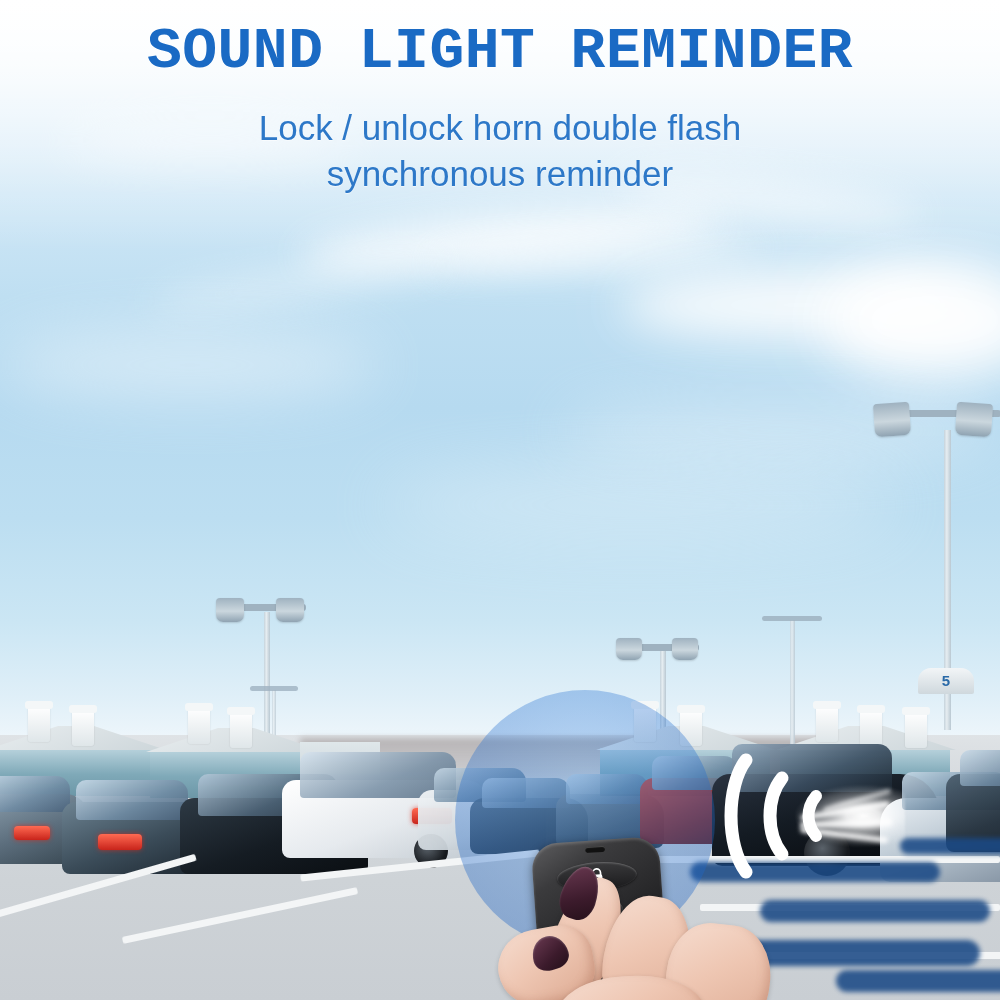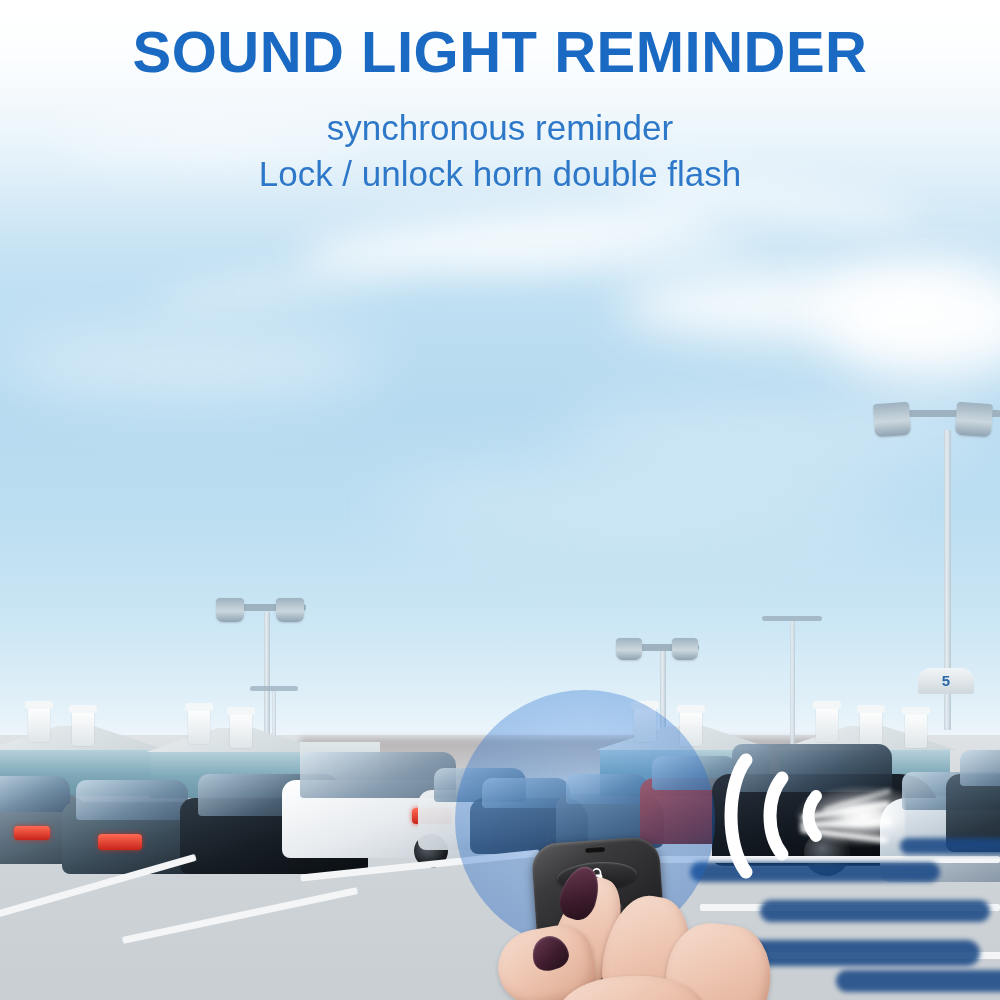--- a/index.html
+++ b/index.html
@@ -151,21 +151,21 @@
 
   
   .headline{
     position:absolute;left:0;top:22px;width:1000px;
     text-align:center;
     color:#1a6ac4;
     font-size:58px;
     font-weight:700;
     letter-spacing:.5px;
     line-height:1.05;
-    font-family:Liberation Sans, sans-serif;
+    font-family:Liberation Mono, monospace;
     text-shadow:0 1px 1px rgba(255,255,255,.7);
   }
   .subline{
     position:absolute;left:0;top:105px;width:1000px;
     text-align:center;
     color:#2d78c8;
     font-size:35px;
     font-weight:400;
     line-height:1.32;
     font-family:"Liberation Sans",sans-serif;
@@ -347,17 +347,17 @@
     <div class="finger" style="left:-2px;top:48px;width:96px;height:76px;border-radius:50% 40% 40% 50%/60% 50% 50% 60%;transform:rotate(-10deg);"></div>
     <div class="nail" style="left:32px;top:56px;width:36px;height:34px;transform:rotate(-16deg);"></div>
 
     <div class="finger" style="left:104px;top:16px;width:86px;height:124px;border-radius:44% 44% 36% 36%/54% 54% 46% 46%;transform:rotate(10deg);"></div>
     <div class="finger" style="left:166px;top:44px;width:104px;height:110px;border-radius:40%/48%;transform:rotate(6deg);"></div>
     <div class="finger" style="left:56px;top:96px;width:150px;height:80px;border-radius:46%/50%;transform:rotate(-2deg);"></div>
   </div>
 
   <div class="headline">SOUND LIGHT REMINDER</div>
   <div class="subline">
+    <span>Lock / unlock horn double flash</span>
     <span>synchronous reminder</span>
-    <span>Lock / unlock horn double flash</span>
   </div>
 
 </div>
 
 </body></html>

